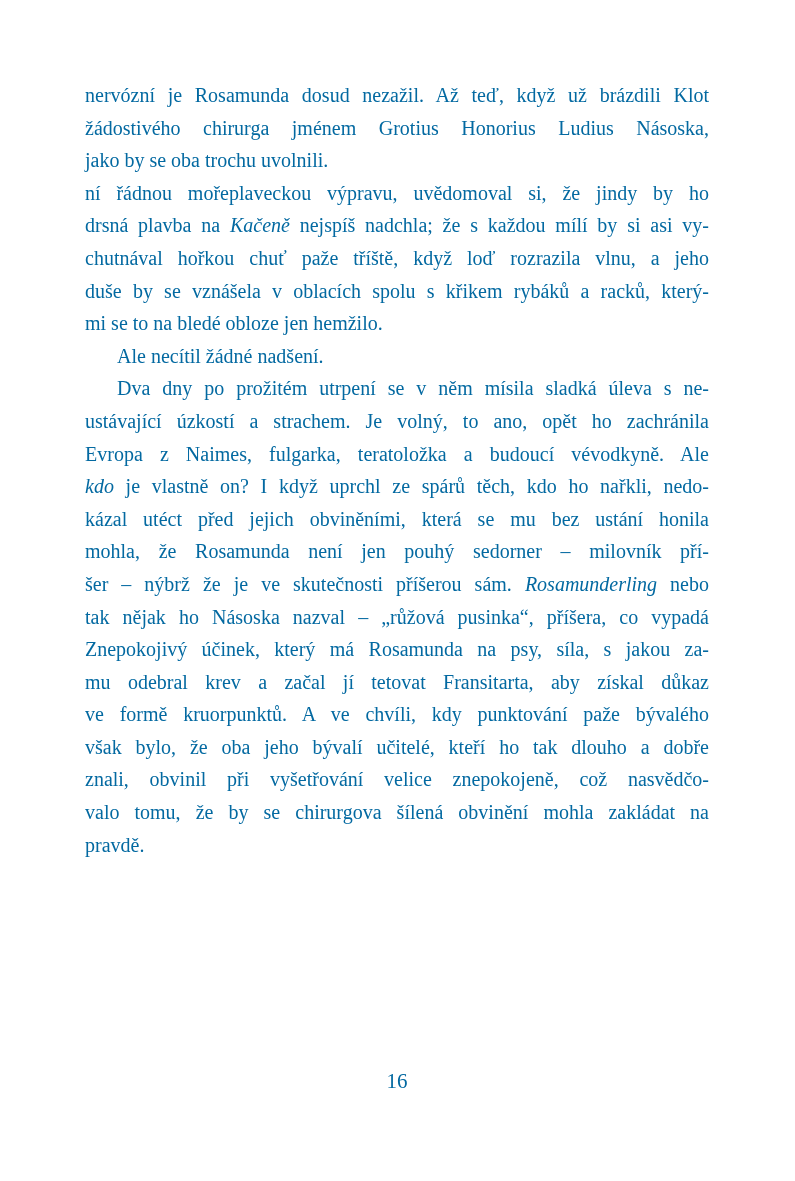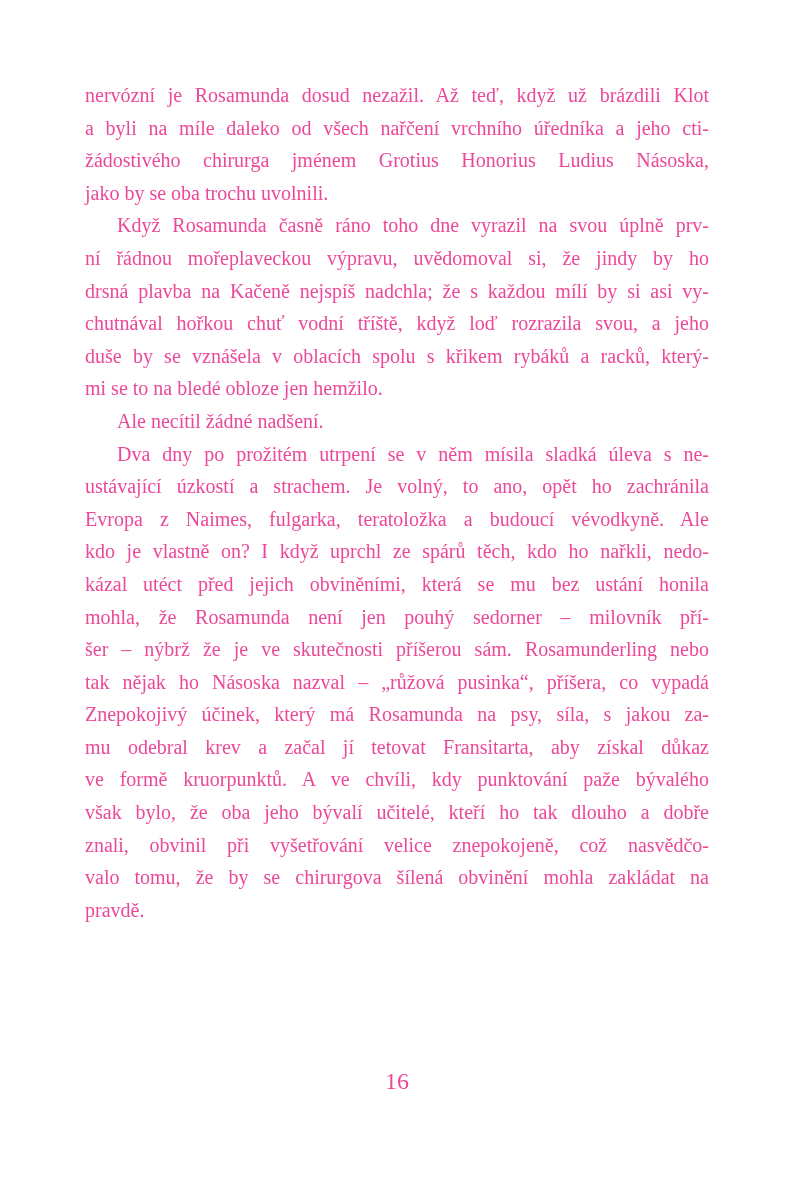--- a/index.html
+++ b/index.html
@@ -6,21 +6,21 @@
     margin: 0;
     padding: 0;
     background: #ffffff;
   }
   .page {
     position: relative;
     width: 795px;
     height: 1181px;
     background: #ffffff;
     font-family: "Liberation Serif", "DejaVu Serif", serif;
-    color: #ec4899;
+    color: #0369a1;
     overflow: hidden;
   }
   .text-block {
     position: absolute;
     left: 85px;
     top: 79px;
     width: 624px;
   }
   .para {
     margin: 0;
@@ -34,47 +34,46 @@
     white-space: normal;
   }
   .line.end {
     text-align: right;
     text-align-last: left;
   }
   .line.indent {
     text-indent: 32px;
   }
   .italic {
+    font-style: italic;
   }
   .page-number {
     position: absolute;
     left: 85px;
     top: 1066px;
     width: 624px;
     text-align: center;
-    font-size: 24px;
+    font-size: 21px;
     line-height: 30px;
   }
 </style>
 </head>
 <body>
 
 <div class="page">
   <div class="text-block">
       <div class="para">
         <div class="line"><span>nervózní je Rosamunda dosud nezažil. Až teď, když už brázdili Klot</span></div>
-        <div class="line"><span>a byli na míle daleko od všech nařčení vrchního úředníka a jeho cti-</span></div>
         <div class="line"><span>žádostivého chirurga jménem Grotius Honorius Ludius Násoska,</span></div>
         <div class="line end"><span>jako by se oba trochu uvolnili.</span></div>
       </div>
       <div class="para">
-        <div class="line indent"><span>Když Rosamunda časně ráno toho dne vyrazil na svou úplně prv-</span></div>
         <div class="line"><span>ní řádnou mořeplaveckou výpravu, uvědomoval si, že jindy by ho</span></div>
         <div class="line"><span>drsná plavba na </span><span class="italic">Kačeně</span><span> nejspíš nadchla; že s každou mílí by si asi vy-</span></div>
-        <div class="line"><span>chutnával hořkou chuť vodní tříště, když loď rozrazila svou, a jeho</span></div>
+        <div class="line"><span>chutnával hořkou chuť paže tříště, když loď rozrazila vlnu, a jeho</span></div>
         <div class="line"><span>duše by se vznášela v oblacích spolu s křikem rybáků a racků, který-</span></div>
         <div class="line end"><span>mi se to na bledé obloze jen hemžilo.</span></div>
       </div>
       <div class="para">
         <div class="line end indent"><span>Ale necítil žádné nadšení.</span></div>
       </div>
       <div class="para">
         <div class="line indent"><span>Dva dny po prožitém utrpení se v něm mísila sladká úleva s ne-</span></div>
         <div class="line"><span>ustávající úzkostí a strachem. Je volný, to ano, opět ho zachránila</span></div>
         <div class="line"><span>Evropa z Naimes, fulgarka, teratoložka a budoucí vévodkyně. Ale</span></div>

